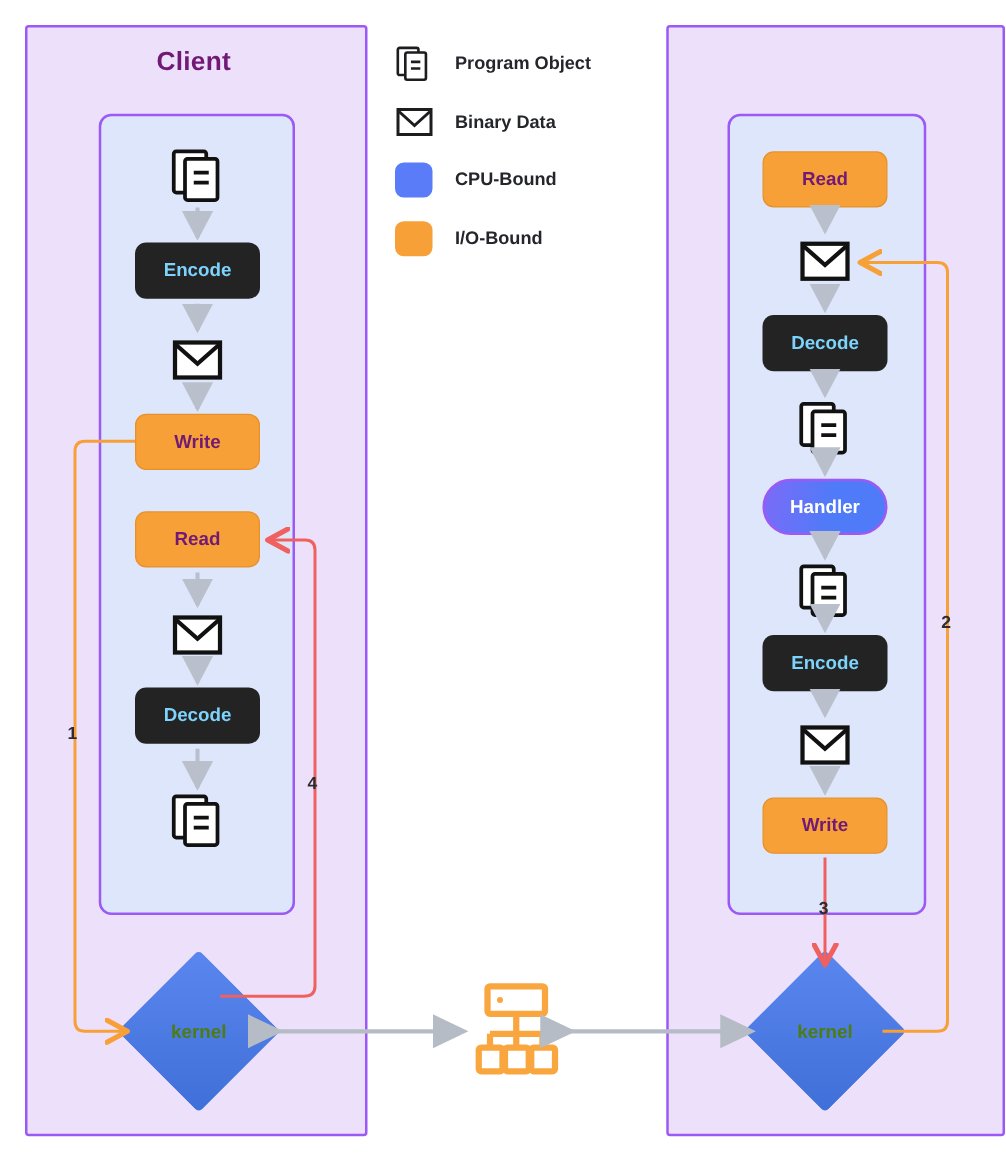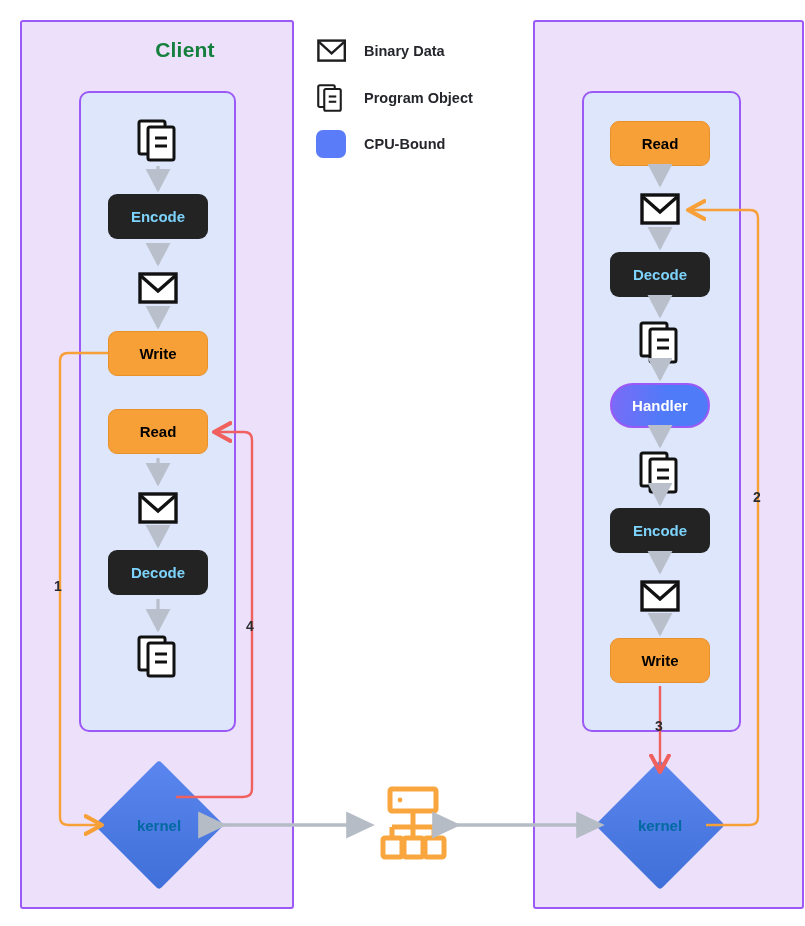--- a/index.html
+++ b/index.html
@@ -6,48 +6,48 @@
   body{width:805px;height:926px;font-family:"Liberation Sans",sans-serif;overflow:hidden;}
   #stage{position:relative;width:805px;height:926px;}
   svg#wires{position:absolute;left:0;top:0;width:805px;height:926px;pointer-events:none;}
 
   .panel{position:absolute;background:#ece0fb;border:2.5px solid #9b59f5;border-radius:3px;}
   .panel-title{position:absolute;width:100%;text-align:center;font-size:21px;font-weight:bold;letter-spacing:.2px;}
   .inner{position:absolute;background:#dde6fa;border:2px solid #9b59f5;border-radius:10px;}
 
   .node{position:absolute;display:flex;align-items:center;justify-content:center;
         font-size:15px;font-weight:bold;border-radius:9px;box-sizing:border-box;}
-  .node.io{background:#f8a038;color:#000000;border:1px solid #e8912a;}
+  .node.io{background:#f8a038;color:#701a75;border:1px solid #e8912a;}
   .node.opt{background:#232323;color:#7dd3fc;}
   .node.cpu{background:#5b7cf8;color:#ffffff;border:2px solid #9b59f5;border-radius:26px;
             background-image:linear-gradient(100deg,#7b6bf8 0%,#4f7bf8 55%,#4f7bf8 100%);align-items:center;}
 
   .ico{position:absolute;}
   .kernel{position:absolute;display:flex;align-items:center;justify-content:center;}
   .kernel .dia{position:absolute;left:0;top:0;width:100%;height:100%;
        background:#4a7ae0;background-image:linear-gradient(135deg,#5b86ef,#3f6fd8);
        transform:rotate(45deg);border-radius:4px;}
-  .kernel span{position:relative;color:#0369a1;font-size:15px;font-weight:bold;z-index:2;}
+  .kernel span{position:relative;color:#4d7c0f;font-size:15px;font-weight:bold;z-index:2;}
 
   .legend{position:absolute;left:316px;top:28px;width:215px;}
   .lg-row{display:flex;align-items:center;height:46.5px;}
   .lg-key{width:48px;display:flex;align-items:center;justify-content:flex-start;}
   .lg-sw{width:30px;height:28px;border-radius:7px;}
   .lg-label{font-size:14.5px;font-weight:bold;color:#25262b;white-space:nowrap;}
 
   .wlabel{position:absolute;font-size:14px;font-weight:bold;color:#2c2d31;}
 </style>
 </head>
 <body>
 
 <div id="stage">
 
   <div class="panel" style="left:20px;top:20px;width:270px;height:885px;">
   </div>
-  <div class="panel-title" style="left:20px;top:38px;width:270px;color:#15803d;padding-left:30px;">Client</div>
+  <div class="panel-title" style="left:20px;top:38px;width:270px;color:#701a75;">Client</div>
   <div class="inner" style="left:79px;top:91px;width:153px;height:637px;"></div>
 
   <div class="ico" style="left:136px;top:118px;width:44px;height:44px;">
     <svg viewBox="0 0 44 44" width="44" height="44">
       <rect x="3" y="3" width="26" height="33" rx="2" fill="#fff" stroke="#111" stroke-width="3"></rect>
       <rect x="12" y="9" width="26" height="33" rx="2" fill="#fff" stroke="#111" stroke-width="3"></rect>
       <line x1="19" y1="20" x2="31" y2="20" stroke="#111" stroke-width="3"></line>
       <line x1="19" y1="28" x2="31" y2="28" stroke="#111" stroke-width="3"></line>
     </svg>
   </div>
@@ -167,47 +167,53 @@
       <line x1="35" y1="44" x2="35" y2="55" stroke="#f9a63f" stroke-width="5"></line>
       <rect x="5" y="55" width="19" height="19" rx="2" fill="none" stroke="#f9a63f" stroke-width="5"></rect>
       <rect x="26" y="55" width="19" height="19" rx="2" fill="none" stroke="#f9a63f" stroke-width="5"></rect>
       <rect x="47" y="55" width="19" height="19" rx="2" fill="none" stroke="#f9a63f" stroke-width="5"></rect>
     </svg>
   </div>
 
   <div class="legend">
     <div class="lg-row">
       <div class="lg-key">
-        <svg viewBox="0 0 40 34" width="32" height="28">
-          <rect x="3" y="4" width="33" height="25" fill="#fff" stroke="#1d1d1f" stroke-width="3"></rect>
-          <polyline points="4,6 19.5,20 35,6" fill="none" stroke="#1d1d1f" stroke-width="3"></polyline>
-        </svg>
-      </div>
-      <div class="lg-label">Binary Data</div>
-    </div>
-
-    <div class="lg-row">
-      <div class="lg-key">
         <svg viewBox="0 0 40 40" width="30" height="32">
           <rect x="3" y="3" width="22" height="29" rx="2" fill="#fff" stroke="#1d1d1f" stroke-width="2.8"></rect>
           <rect x="11" y="8" width="22" height="29" rx="2" fill="#fff" stroke="#1d1d1f" stroke-width="2.8"></rect>
           <line x1="17" y1="18" x2="27" y2="18" stroke="#1d1d1f" stroke-width="2.8"></line>
           <line x1="17" y1="25" x2="27" y2="25" stroke="#1d1d1f" stroke-width="2.8"></line>
         </svg>
       </div>
       <div class="lg-label">Program Object</div>
     </div>
 
     <div class="lg-row">
       <div class="lg-key">
+        <svg viewBox="0 0 40 34" width="32" height="28">
+          <rect x="3" y="4" width="33" height="25" fill="#fff" stroke="#1d1d1f" stroke-width="3"></rect>
+          <polyline points="4,6 19.5,20 35,6" fill="none" stroke="#1d1d1f" stroke-width="3"></polyline>
+        </svg>
+      </div>
+      <div class="lg-label">Binary Data</div>
+    </div>
+
+    <div class="lg-row">
+      <div class="lg-key">
         <div class="lg-sw" style="background:#5b7cf8;"></div>
       </div>
       <div class="lg-label">CPU-Bound</div>
     </div>
 
+    <div class="lg-row">
+      <div class="lg-key">
+        <div class="lg-sw" style="background:#f8a038;"></div>
+      </div>
+      <div class="lg-label">I/O-Bound</div>
+    </div>
 
   </div>
 
   <svg id="wires">
     <defs>
       <marker id="ah-gray" markerWidth="9" markerHeight="9" refX="6.6" refY="4.5" orient="auto">
         <path d="M0,0.6 L7.4,4.5 L0,8.4 z" fill="#b9c0cc"></path>
       </marker>
       <marker id="ah-orange" markerWidth="9" markerHeight="9" refX="6.6" refY="4.5" orient="auto">
         <path d="M0.6,0.8 L7.4,4.5 L0.6,8.2" fill="none" stroke="#f8a038" stroke-width="1.7" stroke-linecap="round" stroke-linejoin="round"></path>

